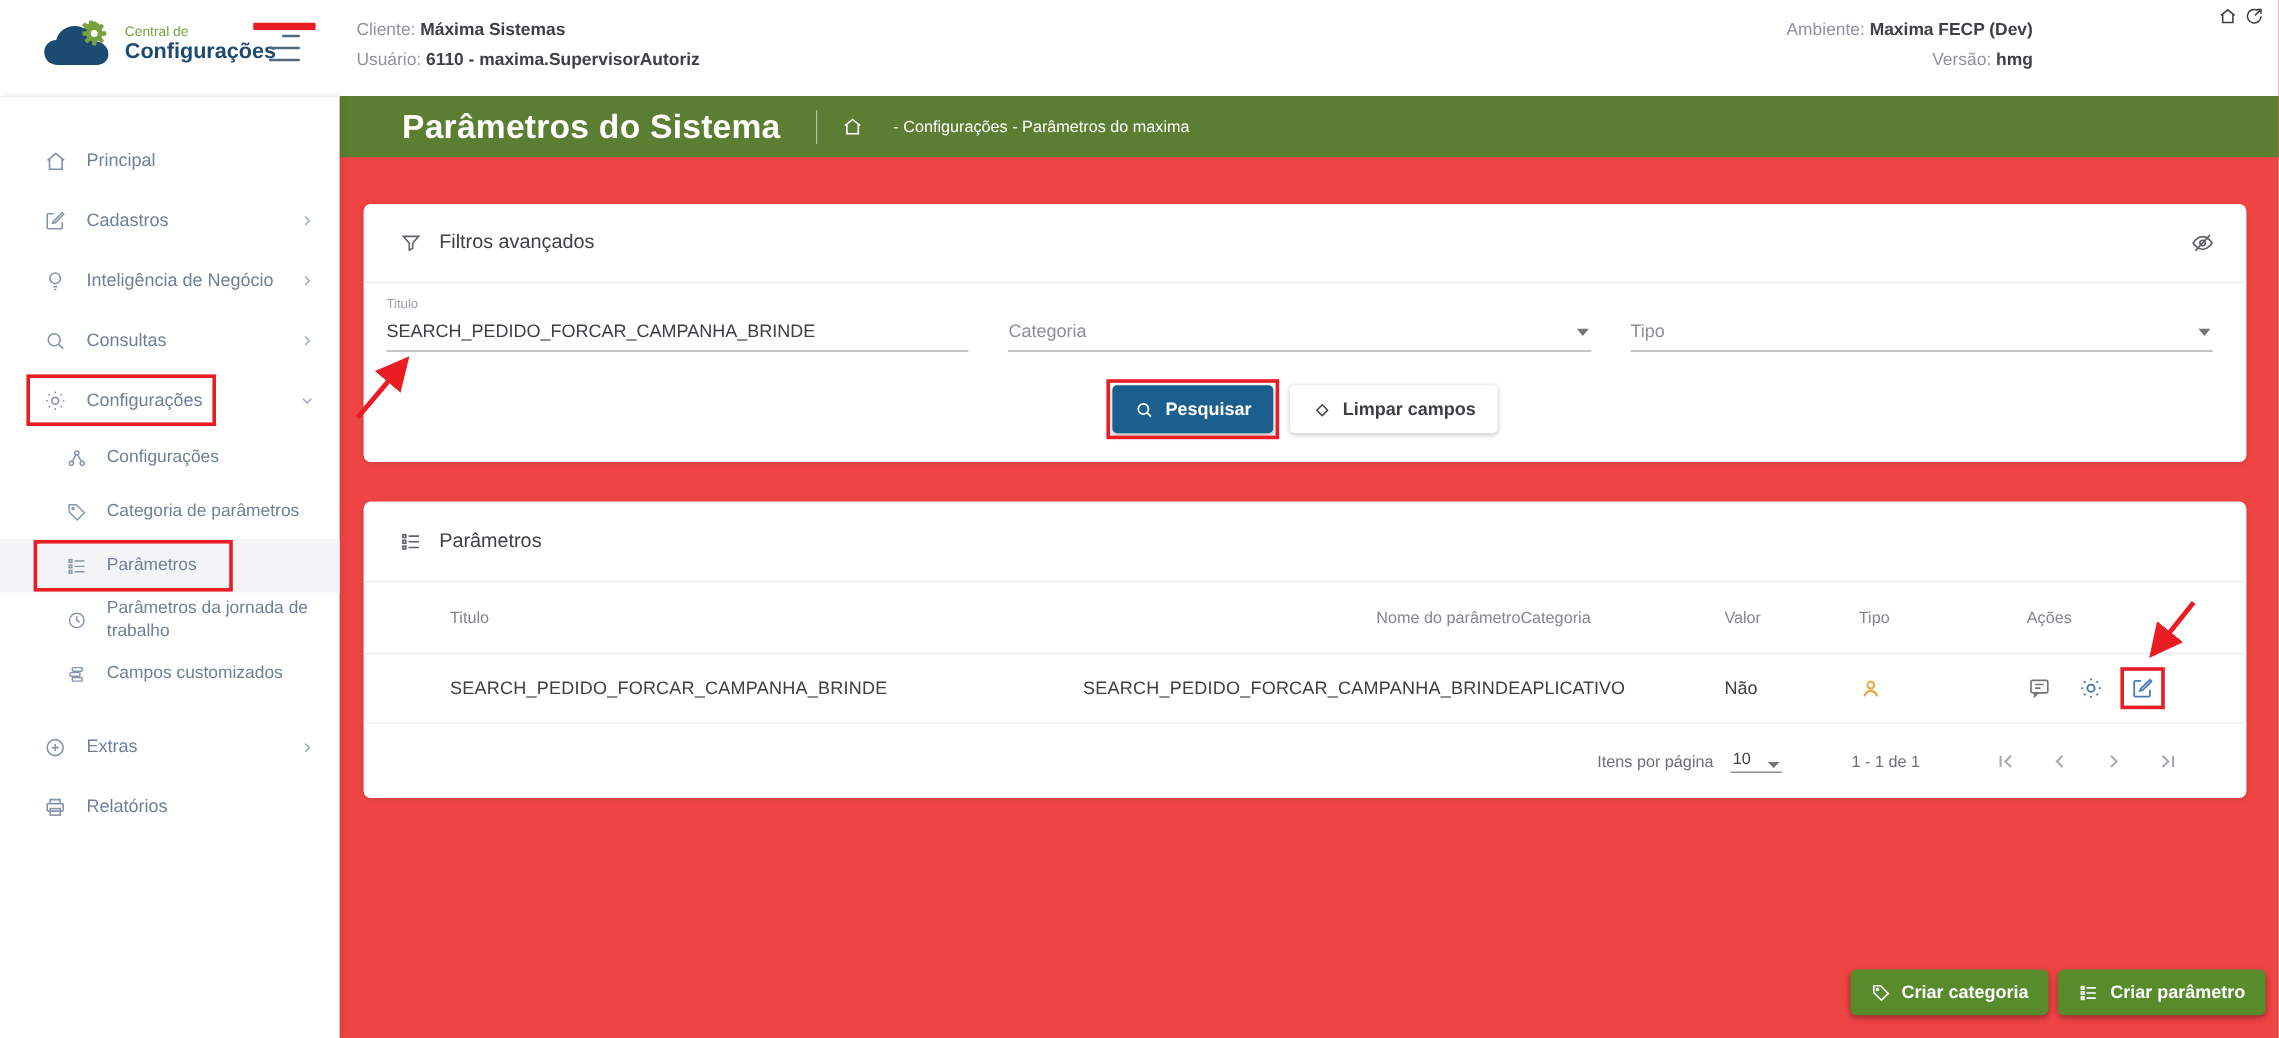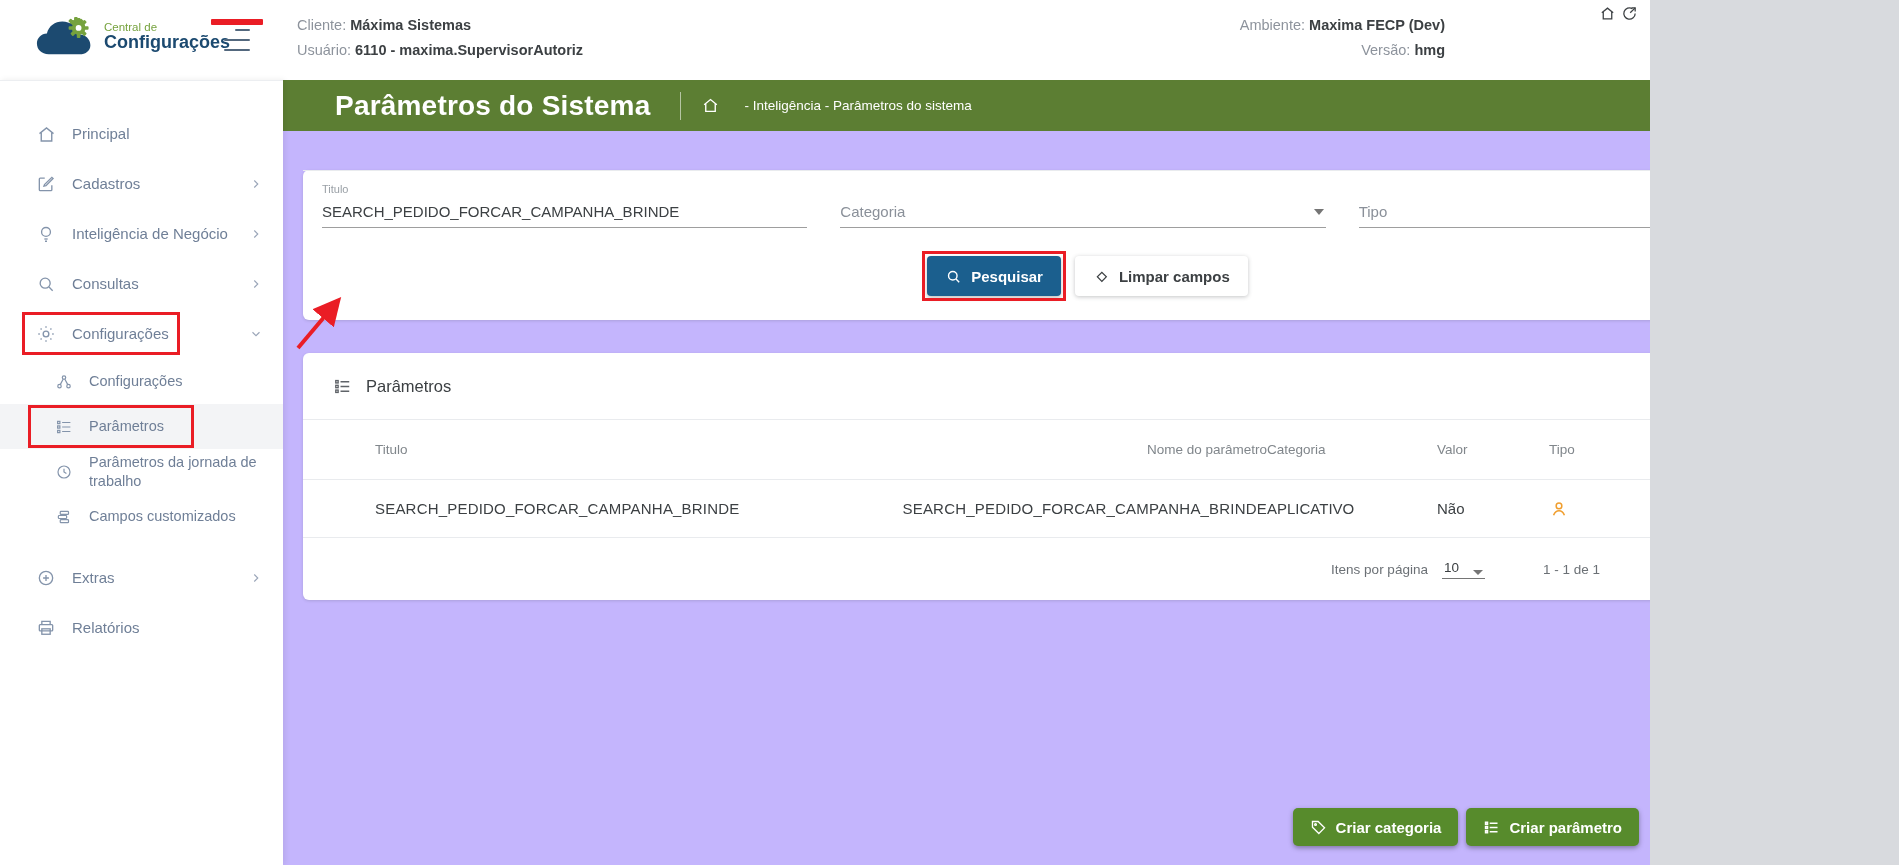--- a/index.html
+++ b/index.html
@@ -1,17 +1,17 @@
 <!DOCTYPE html>
 <html><head>
 <meta charset="utf-8">
 <style>
   * { box-sizing: border-box; margin: 0; padding: 0; }
   body { font-family: "Liberation Sans", sans-serif; background:#d8dade; }
-  .stage { position:relative; width:1650px; height:865px; background:#c4b5fd; overflow:hidden; }
+  .stage { position:relative; width:1899px; height:865px; background:#ef4444; overflow:hidden; }
 
   
   .topbar { position:absolute; left:0; top:0; width:100%; height:80px; background:#fff; z-index:5; }
   .logo-area { position:absolute; left:36px; top:16px; display:flex; align-items:center; }
   .logo-text { margin-left:10px; line-height:1.1; }
   .logo-line1 { color:#76a23e; font-size:11.5px; }
   .logo-line2 { color:#1c4a70; font-size:18px; font-weight:bold; }
   .hamburger { position:absolute; left:224px; top:29px; width:26px; height:22px; display:flex; flex-direction:column; justify-content:space-between; cursor:pointer; }
   .hamburger span { display:block; height:2px; background:#53687e; border-radius:1px; }
   .hamburger .h1 { width:15px; align-self:flex-end; }
@@ -172,21 +172,21 @@
 
   <div class="titlebar">
     <div class="page-title">Parâmetros do Sistema</div>
     <div class="tb-divider"></div>
     <span class="tb-home">
       <svg width="19" height="19" viewBox="0 0 24 24" fill="none" stroke="#fff" stroke-width="1.7">
           <path d="M4 11 L12 4.5 L20 11"></path>
           <path d="M6 9.8 V19.5 H18 V9.8"></path>
         </svg>
     </span>
-    <div class="breadcrumb">- Inteligência - Parâmetros do sistema</div>
+    <div class="breadcrumb">- Configurações - Parâmetros do maxima</div>
   </div>
 
   <div class="sidebar">
 
     <div class="nav-item">
       <span class="nav-icon">
         <svg width="21" height="21" viewBox="0 0 24 24" fill="none" stroke="currentColor" stroke-width="1.6">
             <path d="M4 11 L12 4.5 L20 11"></path>
             <path d="M6 9.8 V19.5 H18 V9.8"></path>
           </svg>
@@ -263,20 +263,29 @@
               <circle cx="12" cy="6" r="2.3"></circle>
               <circle cx="6" cy="17.5" r="2.3"></circle>
               <circle cx="18" cy="17.5" r="2.3"></circle>
               <path d="M11 8 L7 15.5 M13 8 L17 15.5"></path>
             </svg>
         </span>
         <span class="nav-label">Configurações</span>
       </div>
 
 
+      <div class="nav-item">
+        <span class="nav-icon">
+          <svg width="18" height="18" viewBox="0 0 24 24" fill="none" stroke="currentColor" stroke-width="1.6">
+              <path d="M3.5 3.5h8l9 9-8 8-9-9z"></path>
+              <circle cx="7.8" cy="7.8" r="1.2"></circle>
+            </svg>
+        </span>
+        <span class="nav-label">Categoria de parâmetros</span>
+      </div>
 
       <div class="nav-item active">
         <span class="nav-icon">
           <svg width="18" height="18" viewBox="0 0 24 24" fill="none" stroke="currentColor" stroke-width="1.6">
               <rect x="3.5" y="4.5" width="3" height="3"></rect>
               <rect x="3.5" y="10.5" width="3" height="3"></rect>
               <rect x="3.5" y="16.5" width="3" height="3"></rect>
               <path d="M9.5 6h11 M9.5 12h11 M9.5 18h11"></path>
             </svg>
         </span>
@@ -332,20 +341,36 @@
             <rect x="7" y="13" width="10" height="6.5"></rect>
           </svg>
       </span>
       <span class="nav-label">Relatórios</span>
     </div>
   </div>
 
   <div class="content">
 
     <div class="card filter-card">
+      <div class="card-header">
+        <span class="hdr-icon">
+          <svg width="19" height="19" viewBox="0 0 24 24" fill="none" stroke="currentColor" stroke-width="1.7">
+              <path d="M4 5h16l-6.2 7.2v5.4l-3.6 2v-7.4z"></path>
+            </svg>
+        </span>
+        <span>Filtros avançados</span>
+        <span class="hdr-spacer"></span>
+        <span style="color:#5f6368">
+          <svg width="21" height="21" viewBox="0 0 24 24" fill="none" stroke="currentColor" stroke-width="1.6">
+              <path d="M3 12s3.4-6 9-6 9 6 9 6-3.4 6-9 6-9-6-9-6z"></path>
+              <circle cx="12" cy="12" r="2.6"></circle>
+              <path d="M5 19.5 L19 4.5"></path>
+            </svg>
+        </span>
+      </div>
       <div class="card-divider"></div>
 
       <div class="fields-row">
         <div class="field">
           <div class="field-label">Titulo</div>
           <input class="text-input" type="text" value="SEARCH_PEDIDO_FORCAR_CAMPANHA_BRINDE" style="">
         </div>
         <div class="field">
           <div class="select-field">
             <span class="select-placeholder">Categoria</span>

